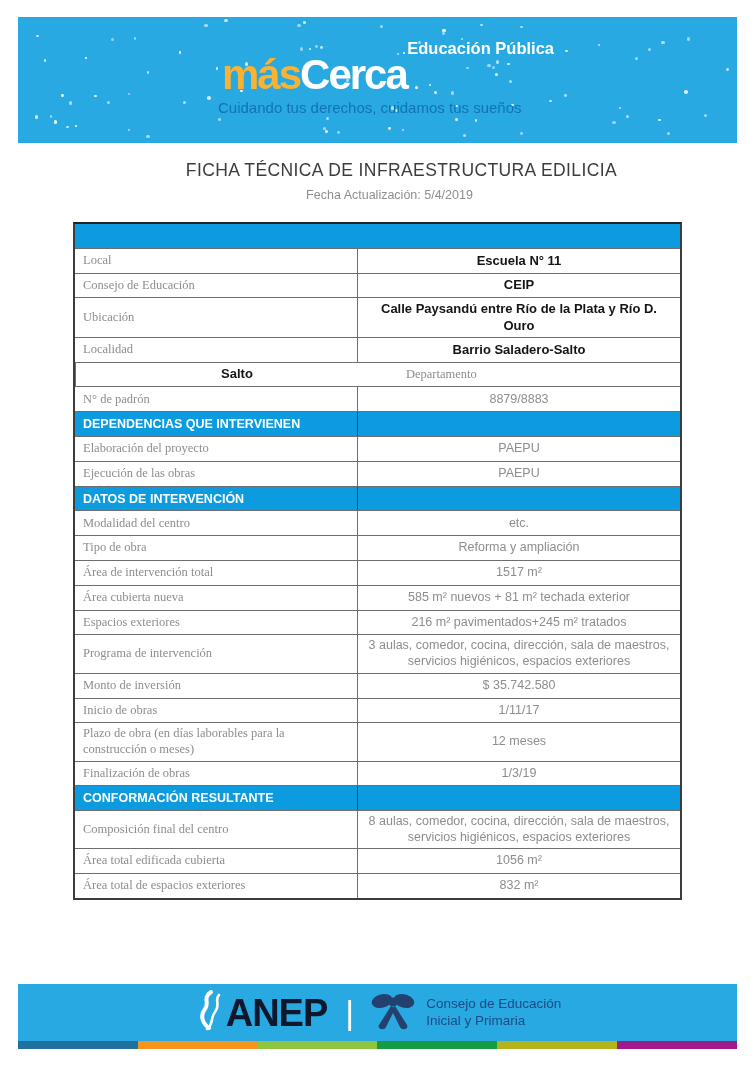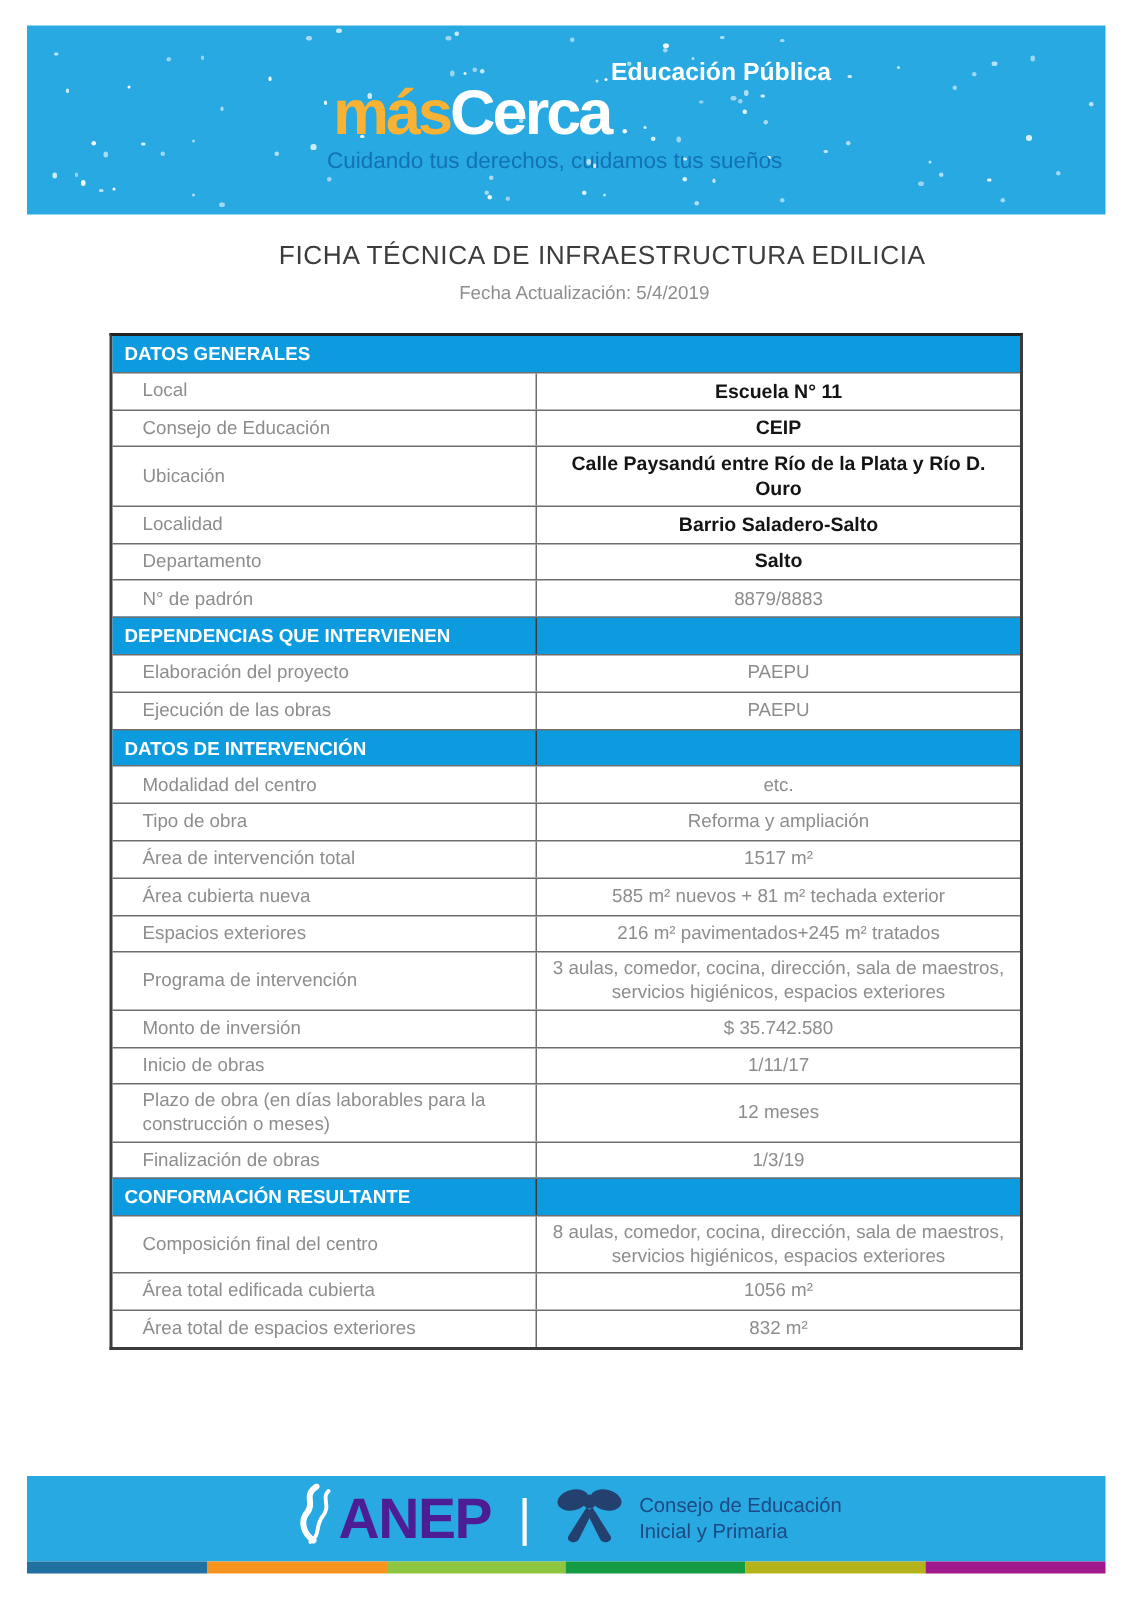--- a/index.html
+++ b/index.html
@@ -28,31 +28,31 @@
   .table{position:absolute;left:73px;top:222px;width:609px;
          border:2px solid #3c3c3c;border-top:2.5px solid #222;box-sizing:border-box;}
   .trow{display:flex;align-items:stretch;}
   .trow + .trow{border-top:1px solid #6e6e6e;}
   .hcell-label{width:282px;box-sizing:border-box;display:flex;align-items:center;
                padding:1px 8px;font-size:12.5px;font-weight:bold;color:#ffffff;}
   .hcell-value{flex:1;border-left:1px solid #3c3c3c;}
   .section{background:#0d9be0;min-height:23.8px;}
   .section.first-section .hcell-value{border-left:none;}
   .cell{box-sizing:border-box;font-size:12.5px;line-height:1.25;}
-  .cell.label{width:282px;display:flex;align-items:center;padding:3px 20px;color:#8d8d8d;}
+  .cell.label{width:282px;display:flex;align-items:center;padding:3px 8px;color:#8d8d8d;font-family:Liberation Serif, serif;}
   .cell.value{flex:1;border-left:1px solid #6e6e6e;display:flex;align-items:center;
               justify-content:center;text-align:center;padding:3px 10px;color:#8d8d8d;}
   .trow:not(.section){min-height:23.8px;}
   .cell.value.bold{color:#141414;font-weight:bold;font-size:13px;}
 
   
   .footer{position:absolute;left:18px;top:984px;width:719px;height:57px;background:#29a9e1;
           display:flex;align-items:center;justify-content:center;gap:10px;}
   .anep-logo{display:flex;align-items:center;gap:2px;}
-  .anep-text{color:#4c1d95;font-size:38px;font-weight:bold;letter-spacing:-1px;line-height:1;}
+  .anep-text{color:#0f172a;font-size:38px;font-weight:bold;letter-spacing:-1px;line-height:1;}
   .sep{color:#ffffff;font-size:34px;font-weight:300;line-height:1;margin:0 6px 2px 8px;}
   .council{color:#1d4a85;font-size:13.5px;line-height:1.25;}
   .stripe{position:absolute;left:18px;top:1041px;width:719px;height:8px;display:flex;}
   .stripe > div{flex:1;height:100%;}
 </style>
 </head>
 <body>
 
 <div class="page">
 
@@ -149,42 +149,41 @@
       <div class="brand-main"><span class="mas">más</span><span class="cerca">Cerca</span></div>
       <div class="tagline">Cuidando tus derechos, cuidamos tus sueños</div>
     </div>
   </div>
 
   <div class="doc-title">FICHA TÉCNICA DE INFRAESTRUCTURA EDILICIA</div>
   <div class="doc-subtitle">Fecha Actualización: 5/4/2019</div>
 
   <div class="table">
       <div class="trow section first-section">
-        <div class="hcell-label">DATOS GENERALES</div>
         <div class="hcell-value"></div>
       </div>
       <div class="trow">
         <div class="cell label">Local</div>
         <div class="cell value bold">Escuela N° 11</div>
       </div>
       <div class="trow">
         <div class="cell label">Consejo de Educación</div>
         <div class="cell value bold">CEIP</div>
       </div>
       <div class="trow">
         <div class="cell label">Ubicación</div>
         <div class="cell value bold">Calle Paysandú entre Río de la Plata y Río D. Ouro</div>
       </div>
       <div class="trow">
         <div class="cell label">Localidad</div>
         <div class="cell value bold">Barrio Saladero-Salto</div>
       </div>
       <div class="trow">
+        <div class="cell value bold">Salto</div>
         <div class="cell label">Departamento</div>
-        <div class="cell value bold">Salto</div>
       </div>
       <div class="trow">
         <div class="cell label">N° de padrón</div>
         <div class="cell value">8879/8883</div>
       </div>
       <div class="trow section">
         <div class="hcell-label">DEPENDENCIAS QUE INTERVIENEN</div>
         <div class="hcell-value"></div>
       </div>
       <div class="trow">

